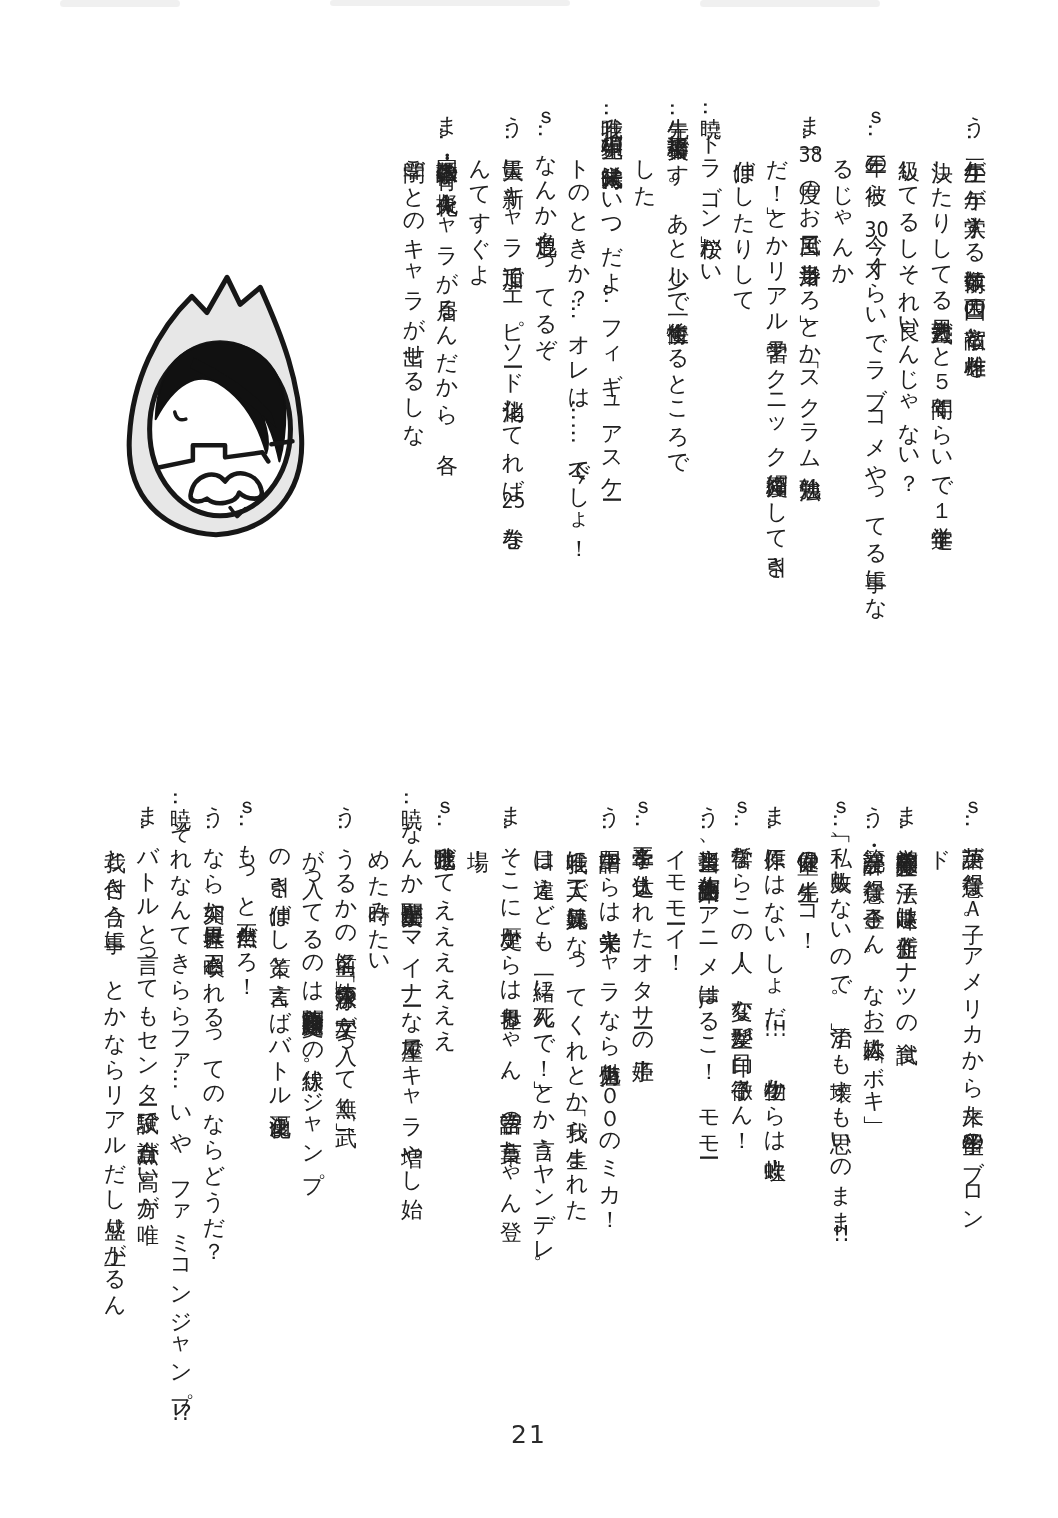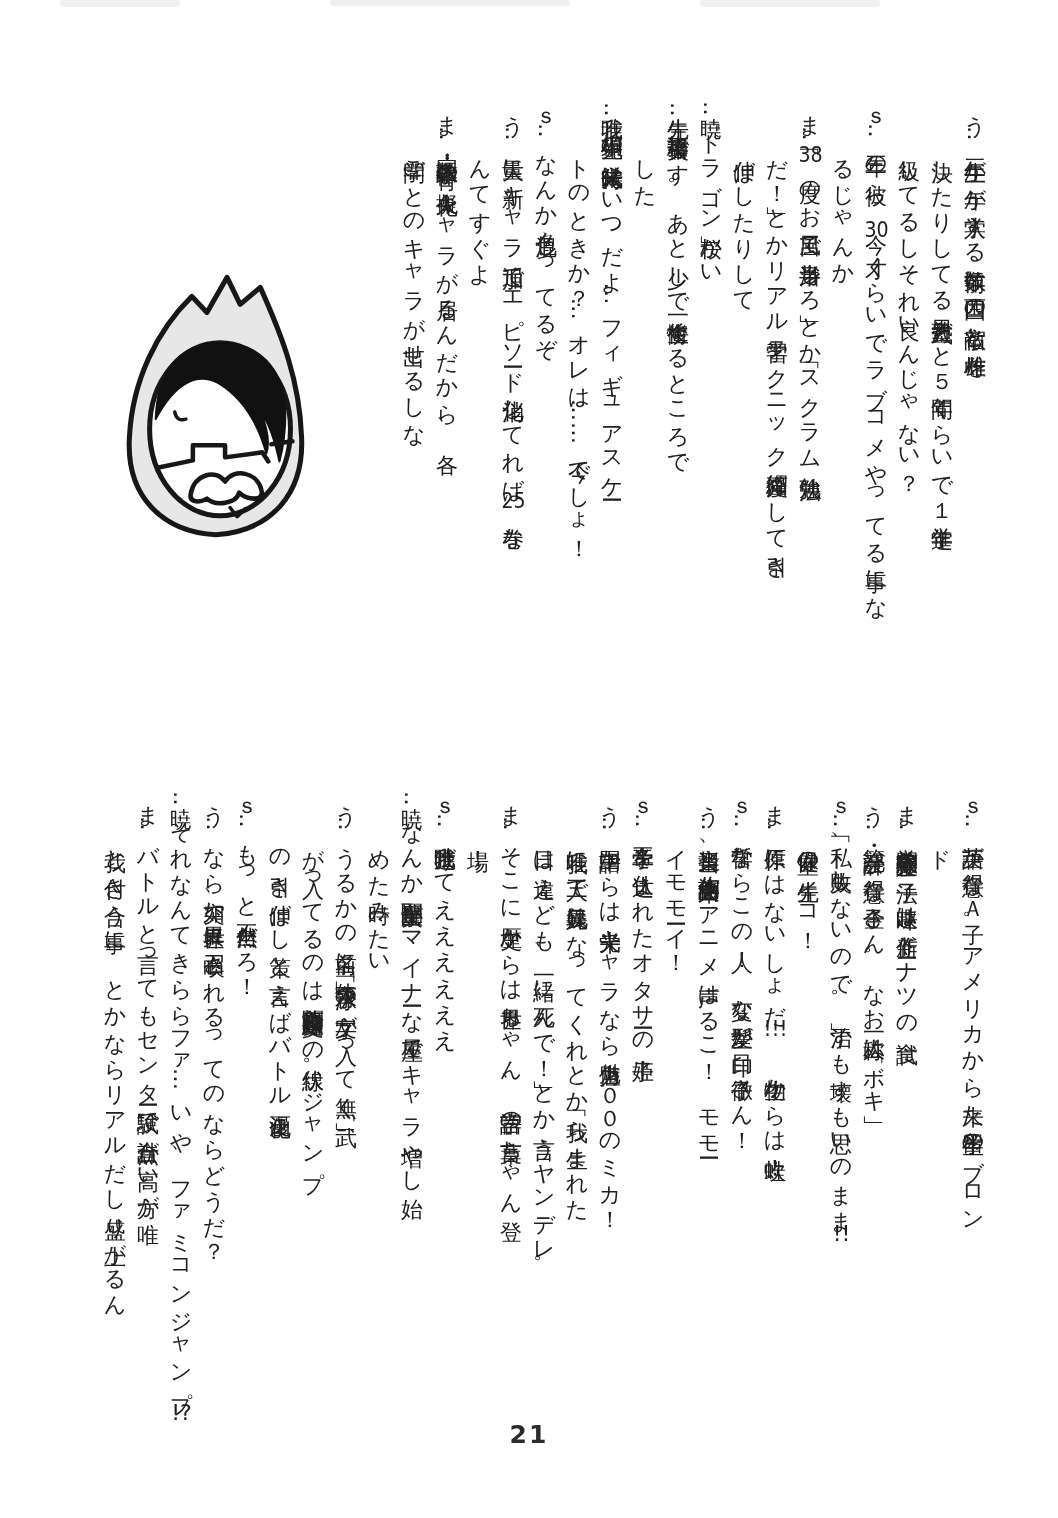--- a/index.html
+++ b/index.html
@@ -33,21 +33,21 @@
   .vline.indent { padding-top: 44px; }
   .tcy { text-combine-upright: all; letter-spacing: 0; }
   
   #page-number {
     position: absolute;
     top: 1420px;
     left: 0;
     width: 100%;
     text-align: center;
     font-size: 25px;
-    font-weight: 700;
+    font-weight: 400;
     letter-spacing: 2px;
     color: #2a2a2a;
   }
   
   #illustration {
     position: absolute;
     left: 98px;
     top: 230px;
     width: 232px;
     height: 332px;

